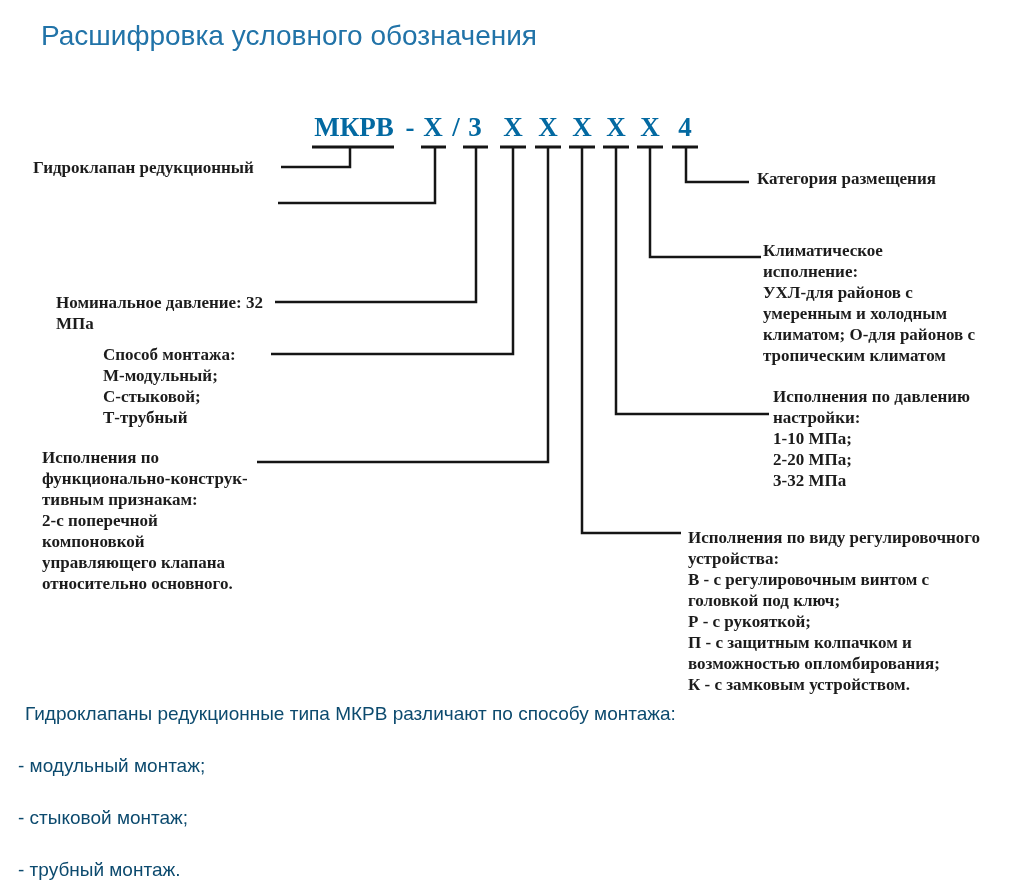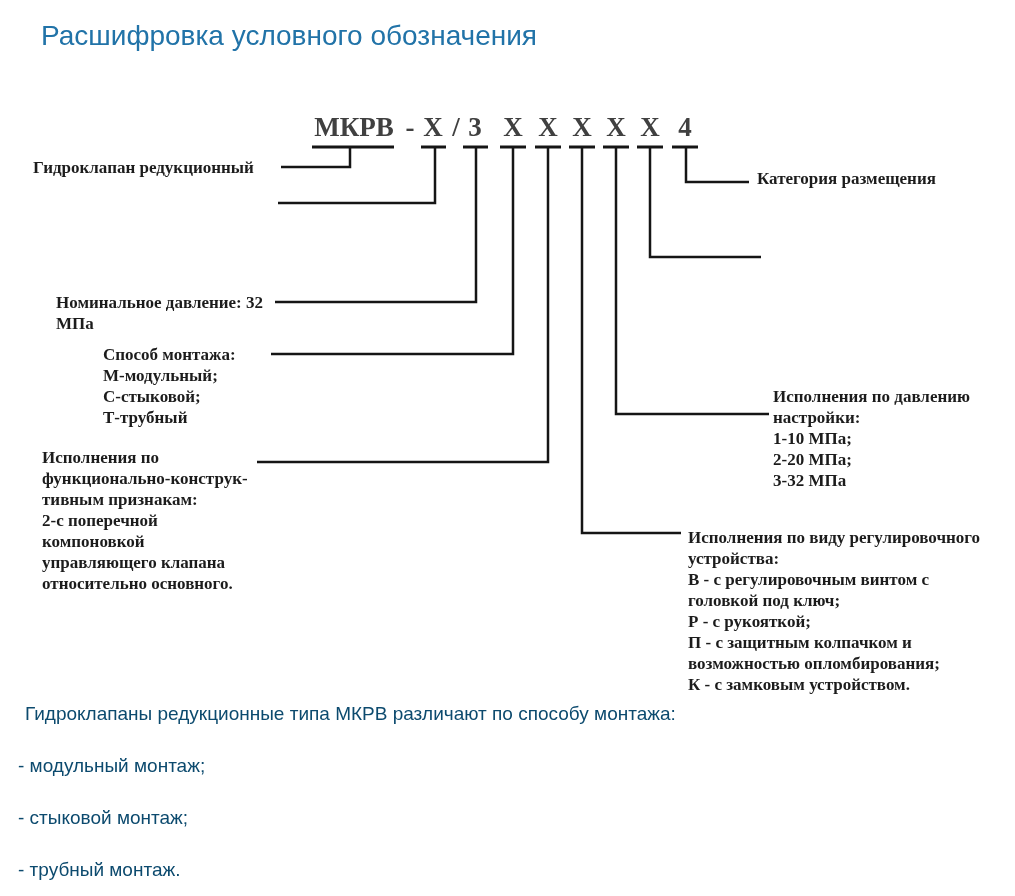--- a/index.html
+++ b/index.html
@@ -25,21 +25,21 @@
   }
   .diagram { position: absolute; inset: 0; }
   .diagram svg { position: absolute; left: 0; top: 0; }
   .code-char {
     position: absolute;
     top: 112px;
     transform: translateX(-50%);
     font-family: "Liberation Serif", serif;
     font-size: 27px;
     font-weight: bold;
-    color: #404040;
+    color: #0369a1;
     white-space: nowrap;
     line-height: 30px;
   }
   .lbl {
     position: absolute;
     font-family: "Liberation Serif", serif;
     font-size: 17px;
     font-weight: bold;
     line-height: 21px;
     color: #1c1c1c;
@@ -121,20 +121,26 @@
 С-стыковой;
 Т-трубный</div>
     <div class="lbl pos-functional">Исполнения по
 функционально-конструк-
 тивным признакам:
 2-с поперечной
 компоновкой
 управляющего клапана
 относительно основного.</div>
     <div class="lbl pos-placement">Категория размещения</div>
+    <div class="lbl pos-climatic">Климатическое
+исполнение:
+УХЛ-для районов с
+умеренным и холодным
+климатом; О-для районов с
+тропическим климатом</div>
     <div class="lbl pos-setting">Исполнения по давлению
 настройки:
 1-10 МПа;
 2-20 МПа;
 3-32 МПа</div>
     <div class="lbl pos-regulator">Исполнения по виду регулировочного
 устройства:
 В - с регулировочным винтом с
 головкой под ключ;
 Р - с рукояткой;

